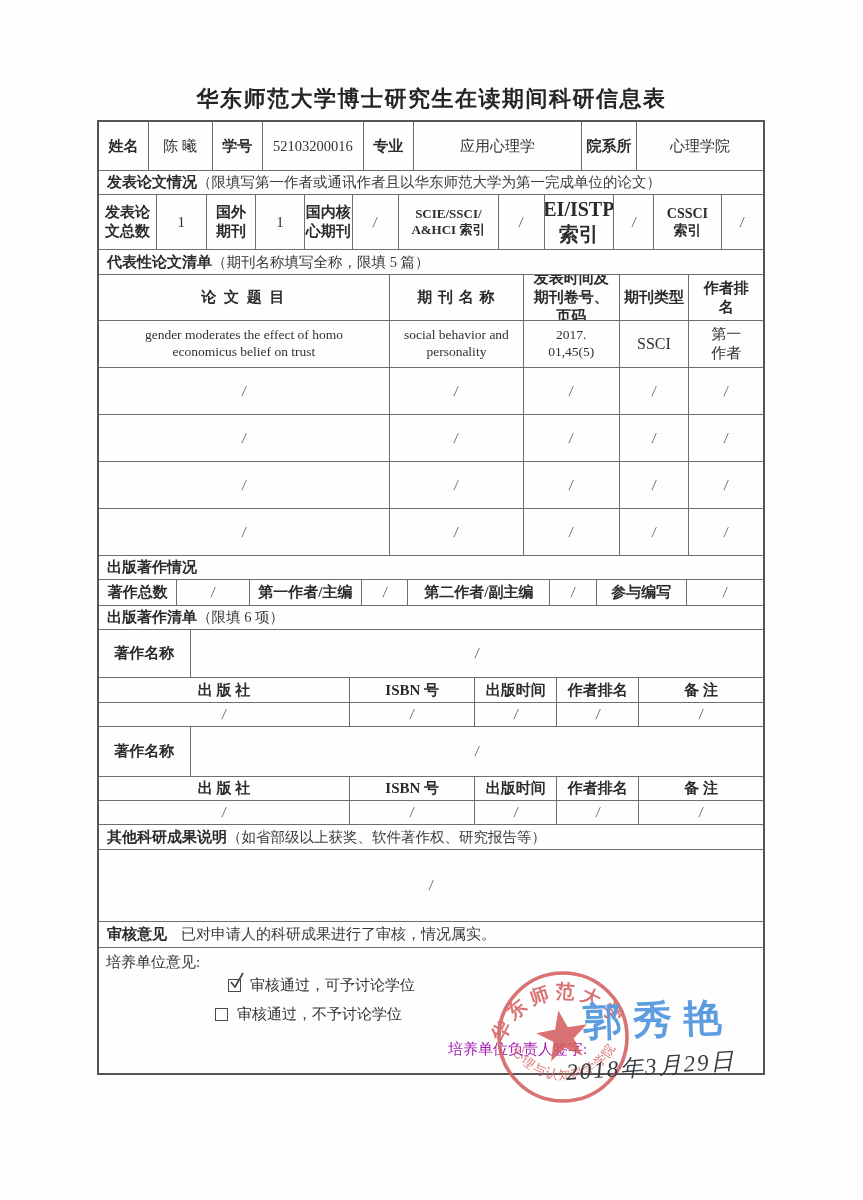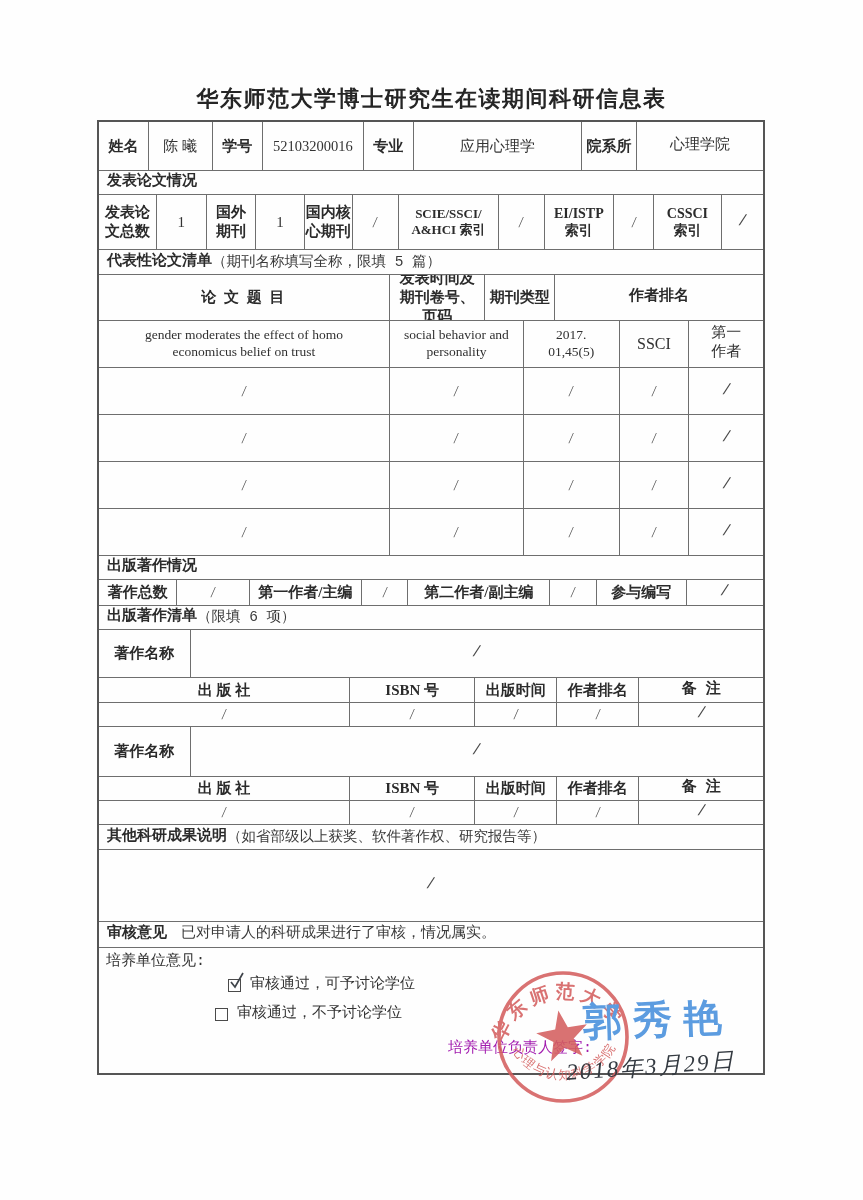--- a/index.html
+++ b/index.html
@@ -16,21 +16,21 @@
     position:absolute;left:97px;top:120px;width:668px;
     border:2px solid #555;box-sizing:border-box;background:transparent;
   }
   .row{display:flex;border-top:1.4px solid #6e6e6e;box-sizing:border-box;align-items:stretch;}
   .row.first{border-top:none;}
   .c{
     border-right:1.4px solid #6e6e6e;box-sizing:border-box;
     display:flex;flex-direction:column;align-items:center;justify-content:center;
     text-align:center;font-size:15px;line-height:1.25;overflow:hidden;
   }
-  .c.last{border-right:none;font-family:Liberation Mono, monospace;}
+  .c.last{border-right:none;}
   .hrow{flex-direction:row;align-items:center;justify-content:flex-start;padding-left:8px;}
   .b{font-weight:bold;color:#2b2b2b;}
   .note{font-weight:normal;color:#3a3a3a;}
   .slash{color:#474747;font-size:15px;transform:skewX(-6deg);}
   .eng{font-family:"Liberation Serif","DejaVu Serif",serif;font-size:13.5px;color:#303030;}
   .small2{font-size:14.5px;}
   .grow{flex:1;}
   
   .unit-cell{position:relative;width:100%;}
   .unit-label{position:absolute;left:7px;top:5px;font-size:15px;color:#333;}
@@ -68,20 +68,21 @@
       <div class="c" style="width:15.2%;font-size:14.5px">52103200016</div>
       <div class="c b" style="width:7.5%">专业</div>
       <div class="c" style="width:25.4%">应用心理学</div>
       <div class="c b" style="width:8.2%">院系所</div>
       <div class="c last grow">心理学院</div>
     </div>
 
     <div class="row" style="height:24px">
       <div class="c last hrow" style="width:100%">
         <span class="b">发表论文情况</span>
+          <span class="note small2">（限填写第一作者或通讯作者且以华东师范大学为第一完成单位的论文）</span>
       </div>
     </div>
 
     <div class="row" style="height:55px">
       <div class="c b" style="width:8.7%">
         <span>发表论</span>
           <span>文总数</span>
       </div>
       <div class="c" style="width:7.5%">1</div>
       <div class="c b" style="width:7.5%">
@@ -96,21 +97,21 @@
       <div class="c" style="width:7.0%">
           <span class="slash">/</span>
         </div>
       <div class="c b" style="width:15.0%;font-size:13px">
         <span>SCIE/SSCI/</span>
           <span>A&amp;HCI 索引</span>
       </div>
       <div class="c" style="width:6.9%">
           <span class="slash">/</span>
         </div>
-      <div class="c b" style="width:10.5%;font-size:14px">
+      <div class="c b" style="width:10.5%;font-size:20px">
         <span>EI/ISTP</span>
           <span>索引</span>
       </div>
       <div class="c" style="width:6.0%">
           <span class="slash">/</span>
         </div>
       <div class="c b" style="width:10.2%;font-size:14px">
         <span>CSSCI</span>
           <span>索引</span>
       </div>
@@ -121,20 +122,21 @@
 
     <div class="row" style="height:25px">
       <div class="c last hrow" style="width:100%">
         <span class="b">代表性论文清单</span>
           <span class="note small2">（期刊名称填写全称，限填 5 篇）</span>
       </div>
     </div>
 
     <div class="row" style="height:46px">
       <div class="c b" style="width:43.8%;letter-spacing:2px">论  文  题  目</div>
+      <div class="c b" style="width:20.2%;letter-spacing:1px">期 刊 名 称</div>
       <div class="c b" style="width:14.4%;padding:0 6px">发表时间及期刊卷号、页码</div>
       <div class="c b" style="width:10.5%">期刊类型</div>
       <div class="c b last grow" style="padding:0 14px">作者排名</div>
     </div>
 
     <div class="row" style="height:47px">
       <div class="c eng" style="width:43.8%;padding:0 14px">gender moderates the effect of homo economicus belief on trust</div>
       <div class="c eng" style="width:20.2%;padding:0 10px">social behavior and personality</div>
       <div class="c eng" style="width:14.4%">
         <span>2017.</span>

